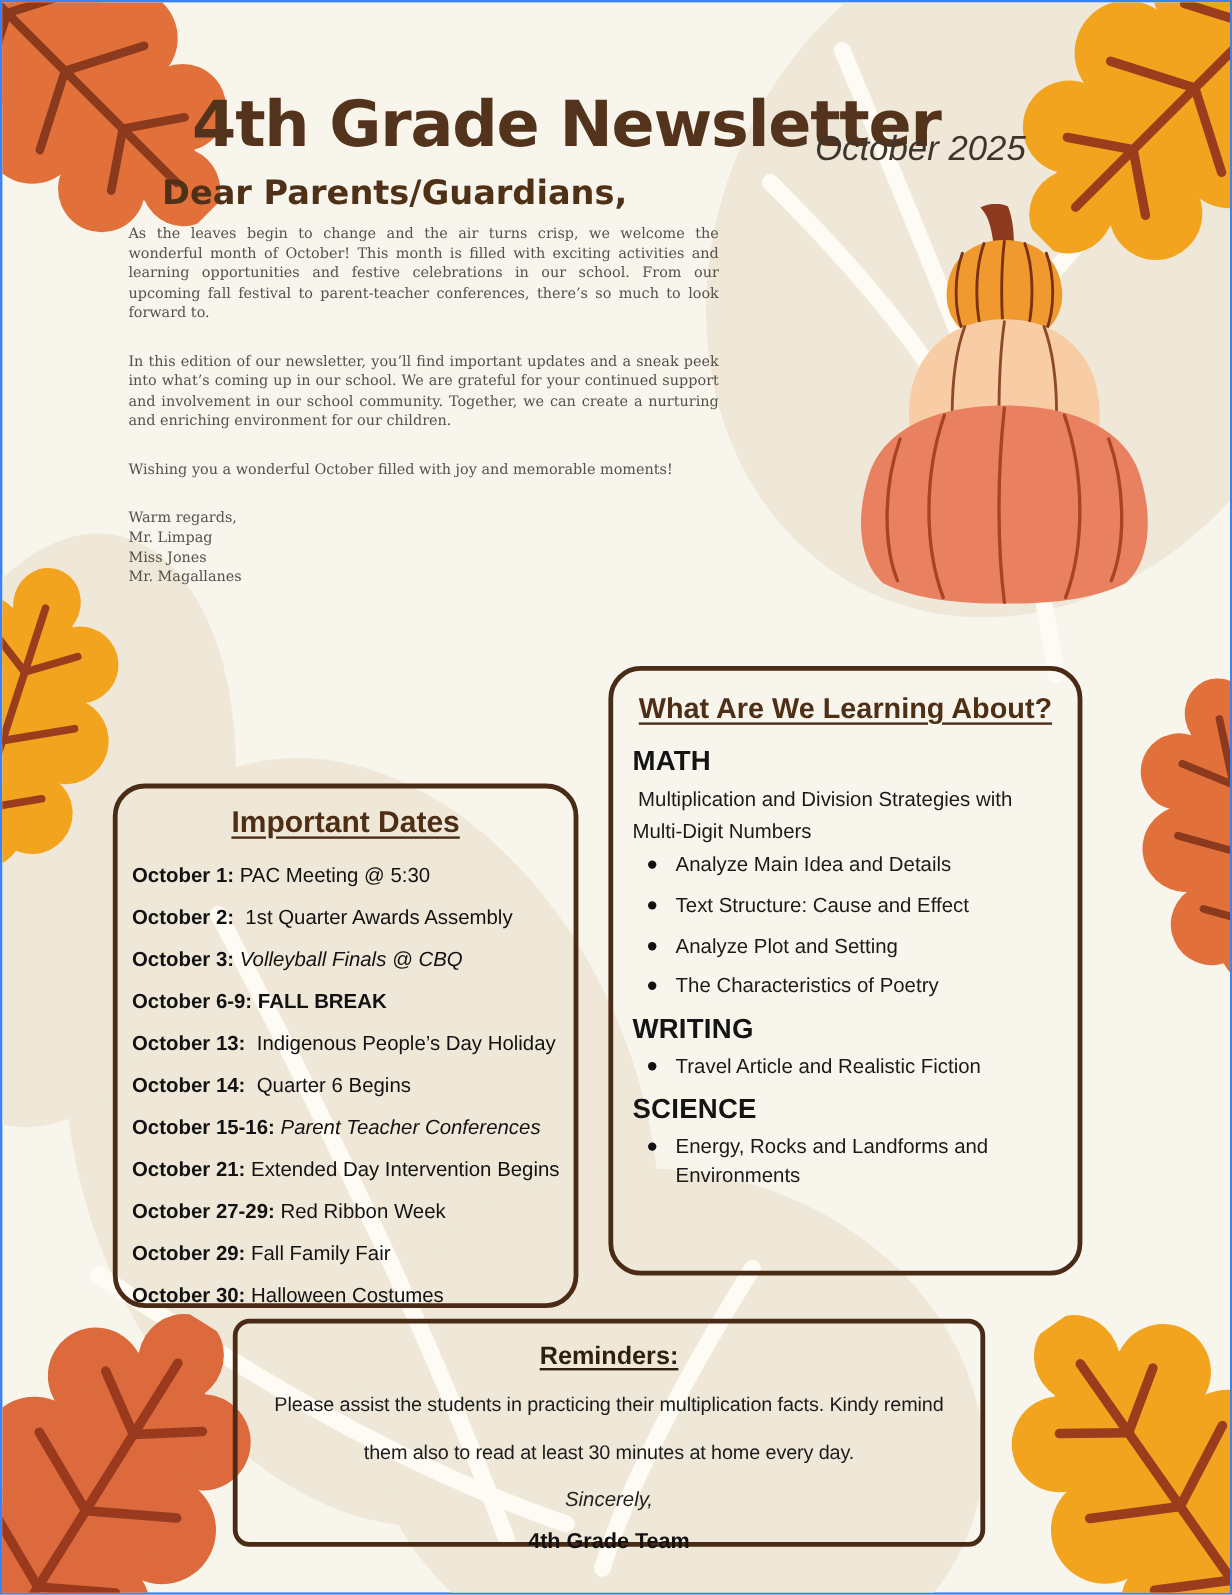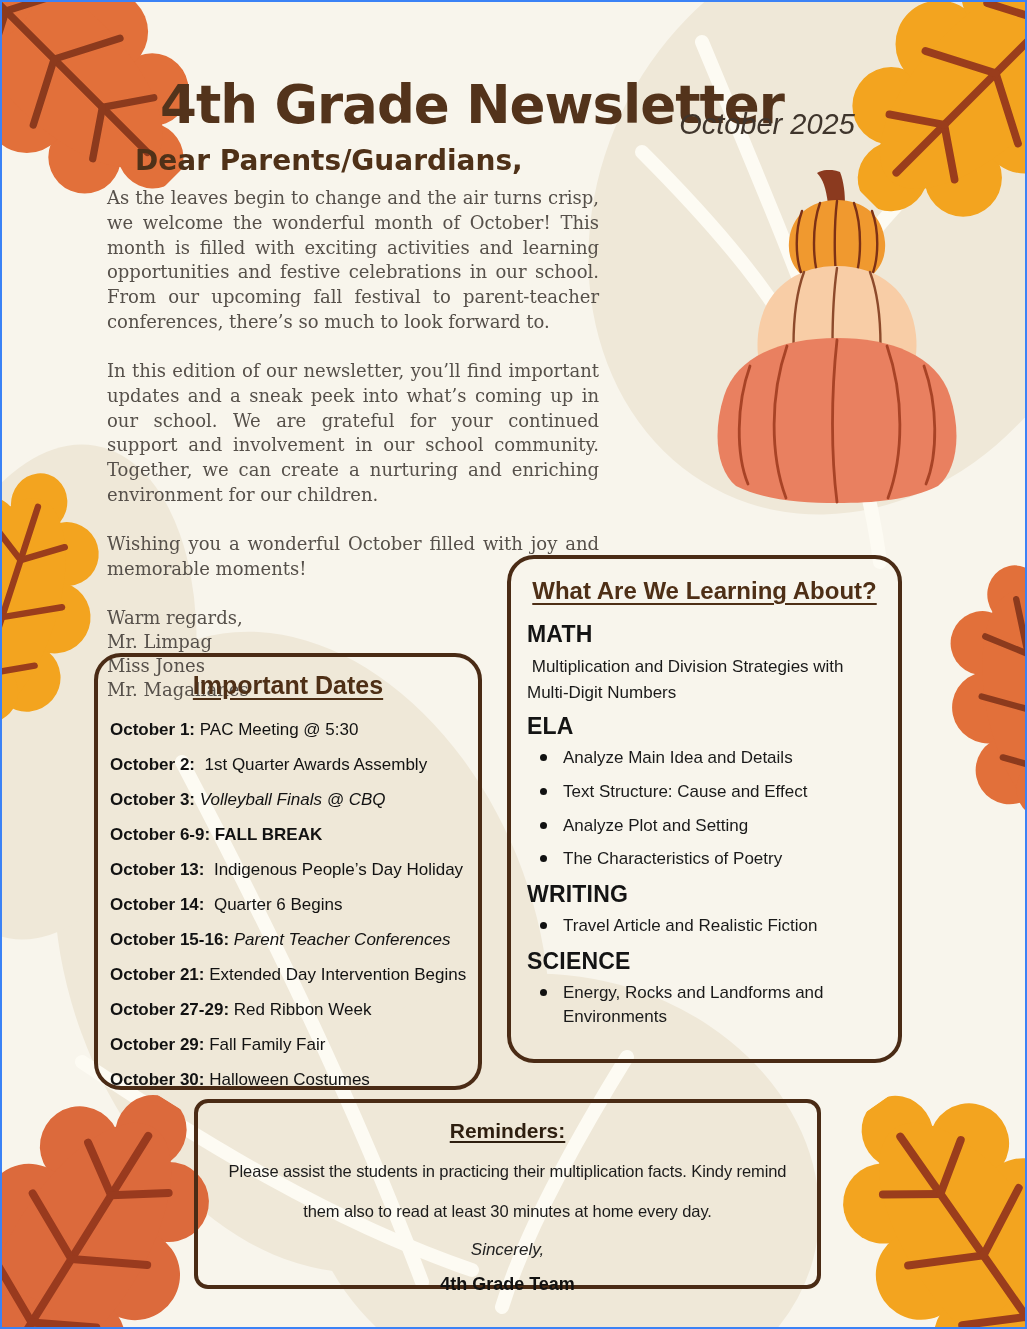--- a/index.html
+++ b/index.html
@@ -25,21 +25,21 @@
   .issue-date{
     position:absolute;left:620px;top:106px;width:290px;z-index:2;text-align:center;
     font-style:italic;font-size:29px;color:#3F352C;
   }
   .salutation{
     position:absolute;left:133px;top:142px;z-index:2;
     font-family:"DejaVu Sans",sans-serif;font-weight:bold;font-size:28px;color:#4F3118;
   }
   .letter{
     position:absolute;left:105px;top:184px;width:492px;z-index:2;
-    font-family:"DejaVu Serif",serif;font-size:18px;line-height:1.38;color:#56504A;
+    font-family:"DejaVu Serif",serif;font-size:12px;line-height:1.38;color:#56504A;
   }
   .letter p{margin:0 0 24px;text-align:justify;}
   .signature div{line-height:1.35;}
 
   .box{
     position:absolute;z-index:2;box-sizing:border-box;
     border:4px solid #4A2B15;border-radius:27px;
   }
   .dates-box{left:92px;top:651px;width:388px;height:437px;padding:12px 12px 0 12px;}
   .dates-title{
@@ -199,21 +199,20 @@
     <div class="date-row"><b>October 29:</b><span> Fall Family Fair</span></div>
     <div class="date-row"><b>October 30:</b><span> Halloween Costumes</span></div>
   </div>
 
   <div class="box learn-box">
     <div class="learn-title">What Are We Learning About?</div>
 
     <div class="subject">MATH</div>
     <p class="learn-item"> Multiplication and Division Strategies with Multi-Digit Numbers</p>
 
-    <div class="subject">ELA</div>
     <ul class="learn-list">
       <li class="learn-item">Analyze Main Idea and Details</li>
       <li class="learn-item">Text Structure: Cause and Effect</li>
       <li class="learn-item">Analyze Plot and Setting</li>
       <li class="learn-item">The Characteristics of Poetry</li>
     </ul>
 
     <div class="subject">WRITING</div>
     <ul class="learn-list">
       <li class="learn-item">Travel Article and Realistic Fiction</li>

